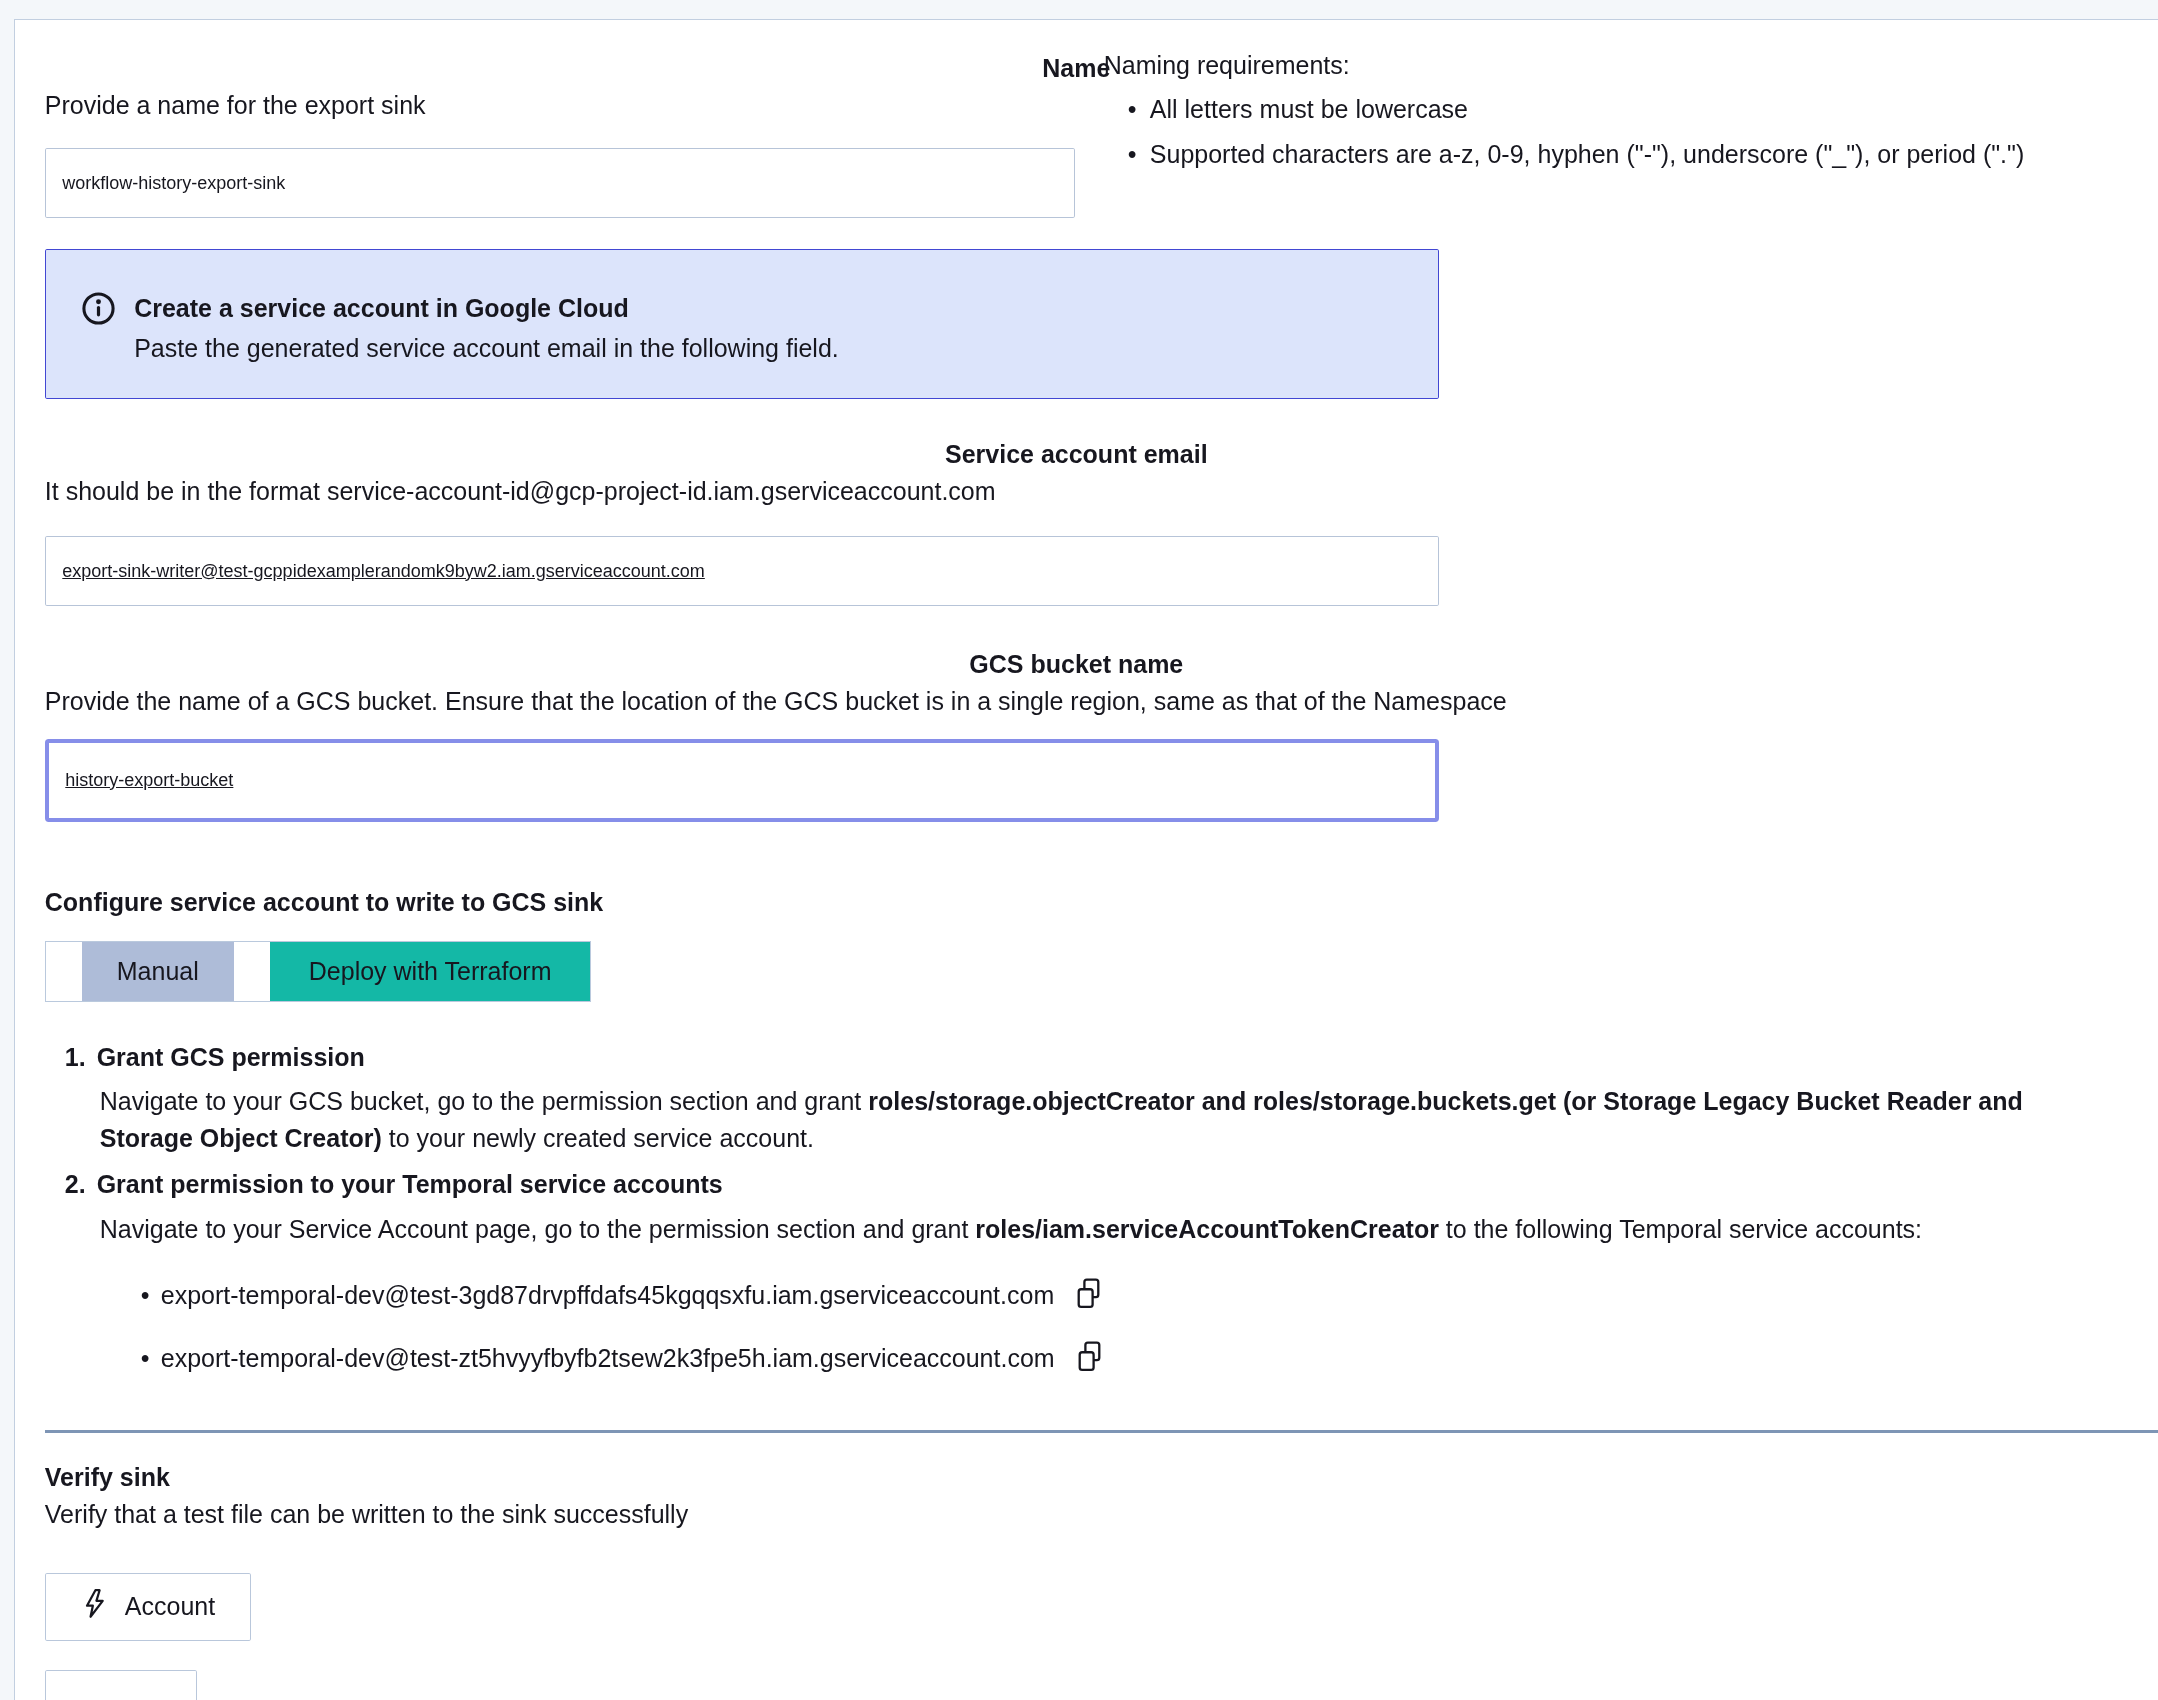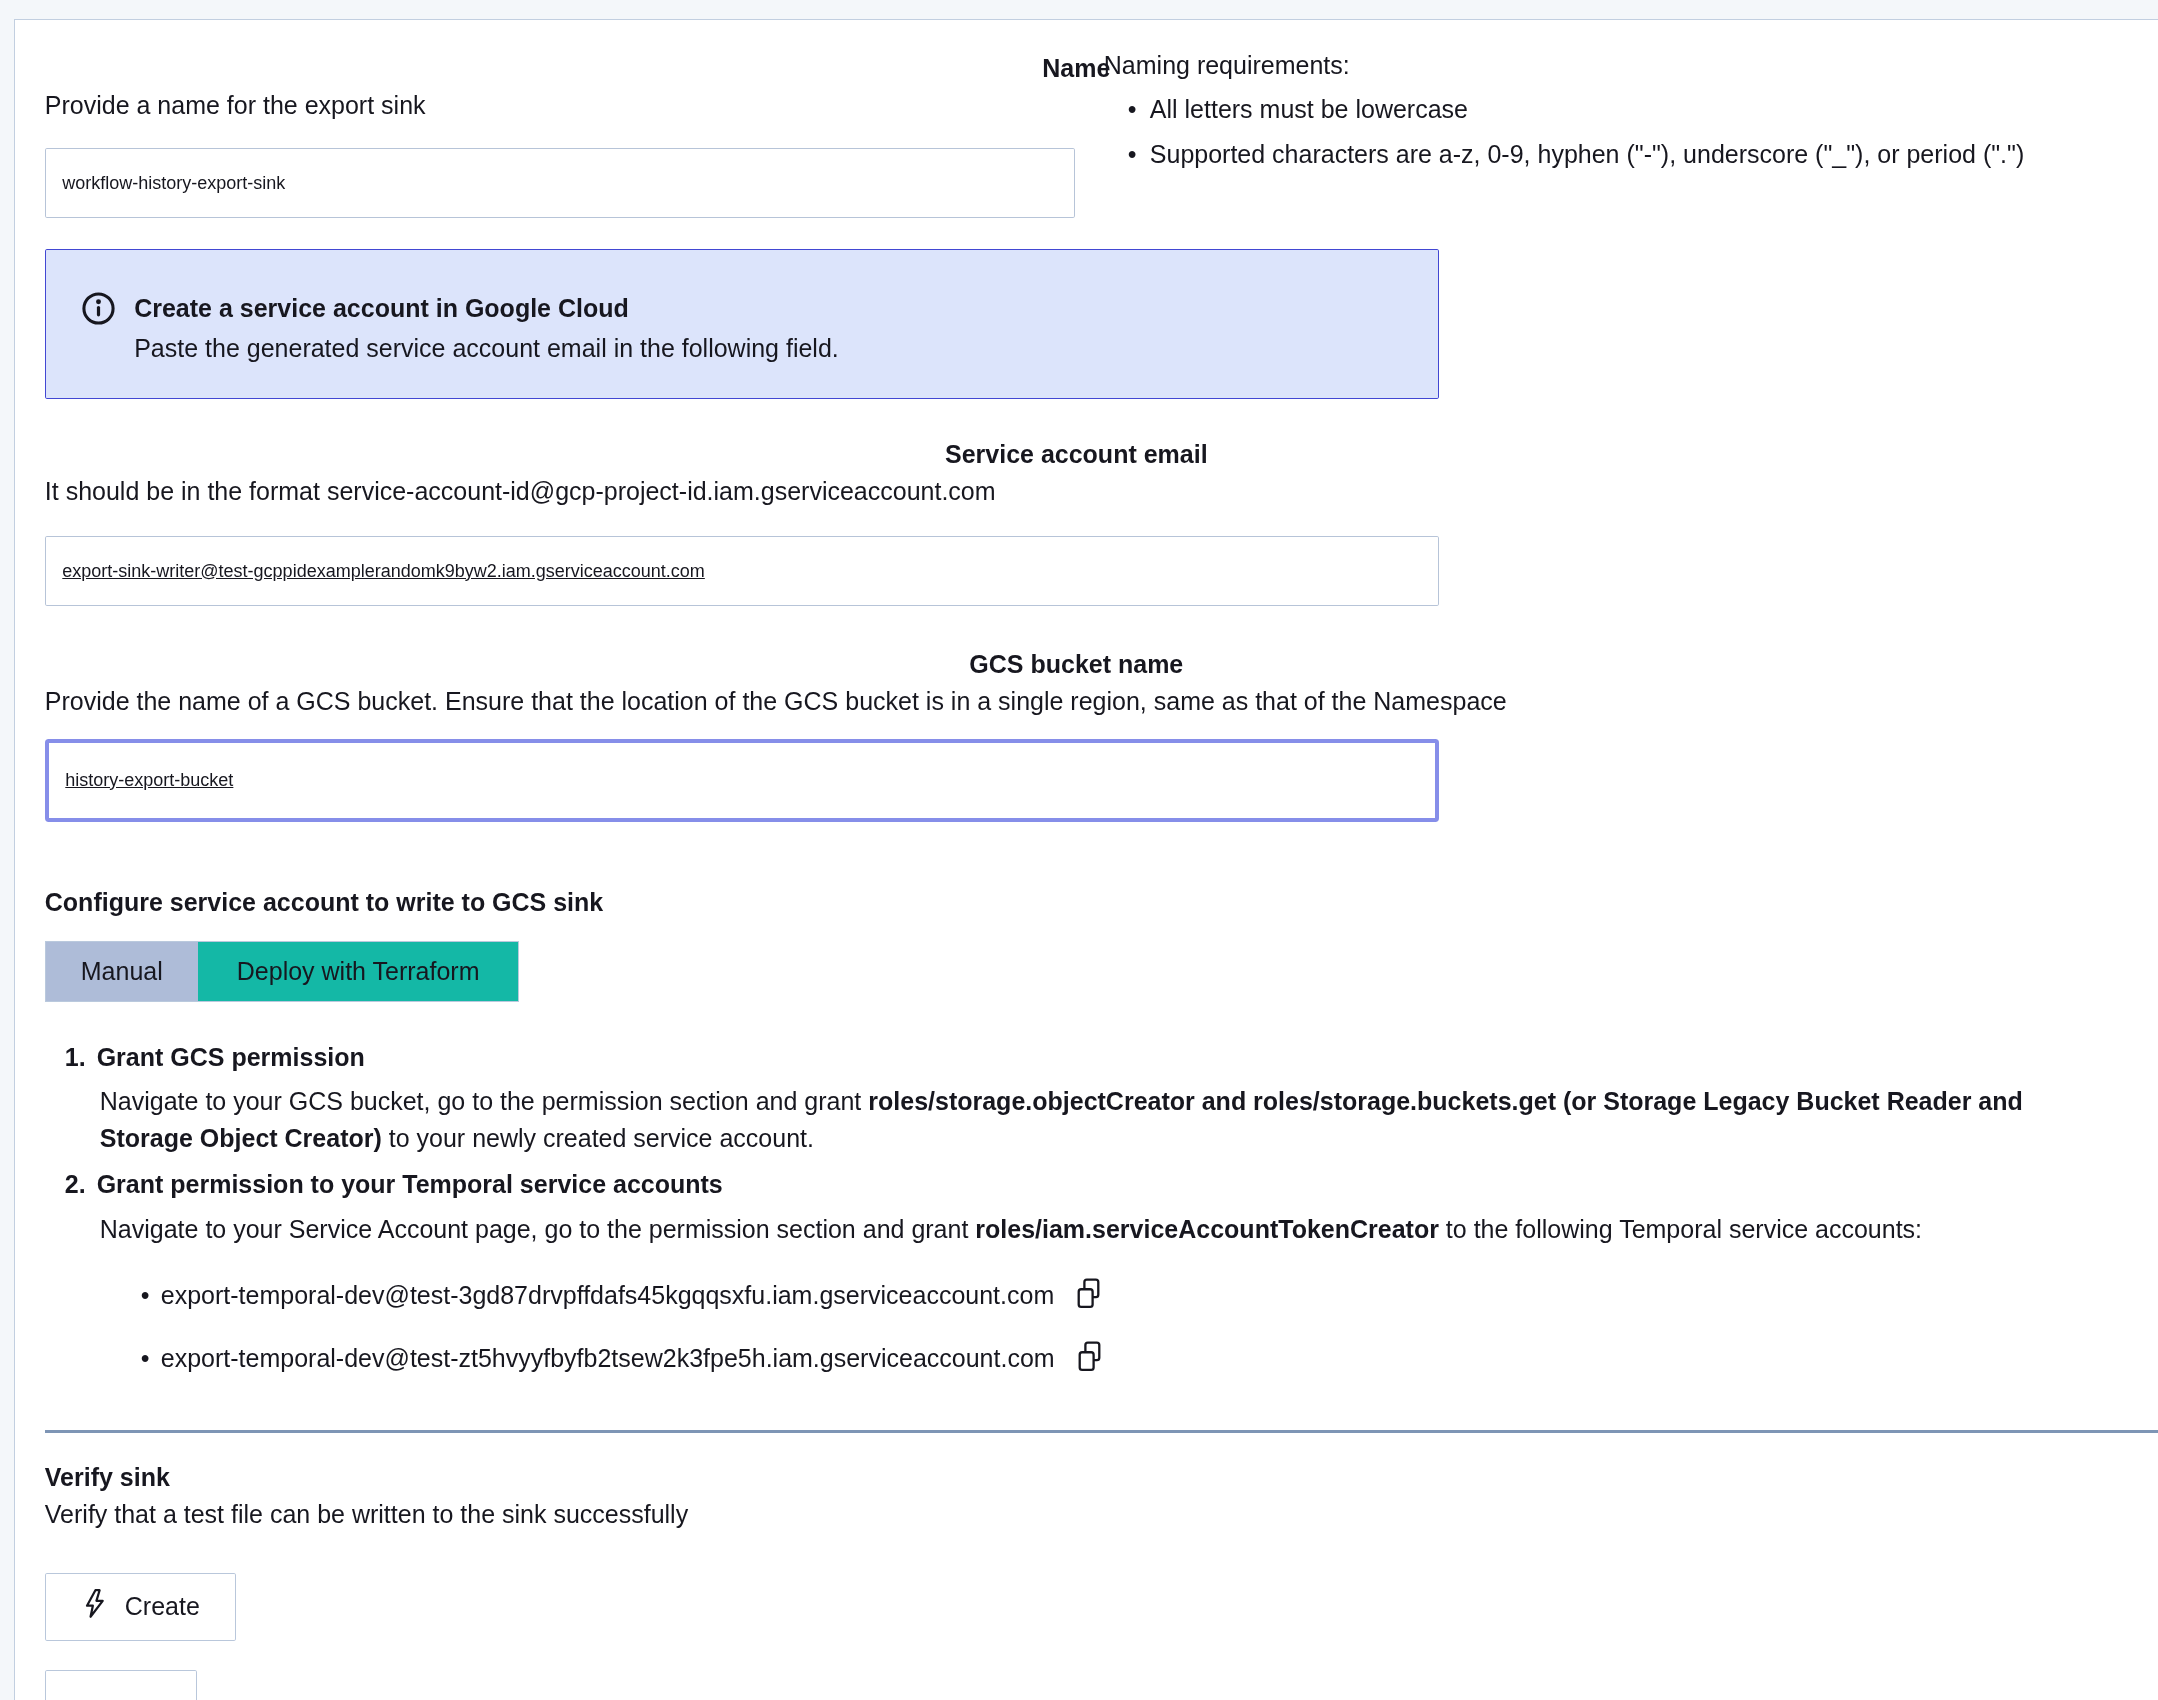--- a/index.html
+++ b/index.html
@@ -38,21 +38,21 @@
   .info-icon{flex:0 0 35px;margin-top:1.8px;}
   .info-title{font-weight:700;line-height:39px;}
   .info-body{line-height:40px;}
   .right-col{position:absolute;left:1089px;top:27px;width:1056px;}
   .right-col .rc-title{line-height:37px;}
   .rc-list{list-style:none;margin:7.3px 0 0 0;padding:0;}
   .rc-list li{position:relative;padding-left:46px;line-height:37px;margin-top:7.3px;}
   .rc-list li::before{content:"•";position:absolute;left:24px;top:0;font-size:25px;}
   .section-heading{font-weight:700;line-height:37px;}
   .tab-group{display:inline-flex;border:1.8px solid #bac9dd;margin-top:20px;background:#fff;}
-  .tab{display:flex;align-items:center;justify-content:center;height:59px;cursor:default;}
+  .tab{display:flex;align-items:center;justify-content:center;height:59px;cursor:default;margin-left:36px;}
   .tab.selected{background:#aebcd8;padding:0 35px;}
   .tab.unselected{background:#14b8a6;padding:0 39px;}
   .step-title{display:flex;gap:11px;margin-left:20px;font-weight:700;line-height:37px;}
   .step-body{margin-left:55px;width:2002px;line-height:37px;}
   .sa-row{display:flex;align-items:center;margin-left:96px;line-height:37px;}
   .sa-bullet{width:20px;flex:0 0 20px;}
   .copy-btn{background:none;border:none;padding:0;margin-left:20px;cursor:pointer;display:flex;align-items:center;}
   .divider{height:2.8px;background:#7e95b5;margin:53px -51px 0 0;}
   .verify-btn{
     display:inline-flex;align-items:center;gap:16.5px;height:68px;
@@ -170,21 +170,21 @@
     
     <div class="section-heading" style="margin-top:26px;">Verify sink</div>
     <div class="desc">Verify that a test file can be written to the sink successfully</div>
 
     <button class="verify-btn" style="margin-top:40px;">
       <span>
         <svg width="27.5" height="31" viewBox="0 0 24 28" fill="none">
           <path d="M12.6 2 L5 16 h5.3 L8.2 26 L19.2 11.6 h-5.7 L16.4 2 Z" stroke="#17171f" stroke-width="2" stroke-linejoin="round"></path>
         </svg>
       </span>
-      <span>Create</span>
+      <span>Account</span>
     </button>
 
     
     <div class="actions-row">
       <button class="create-btn">Create</button>
 
     </div>
 
     
     <div class="right-col">

